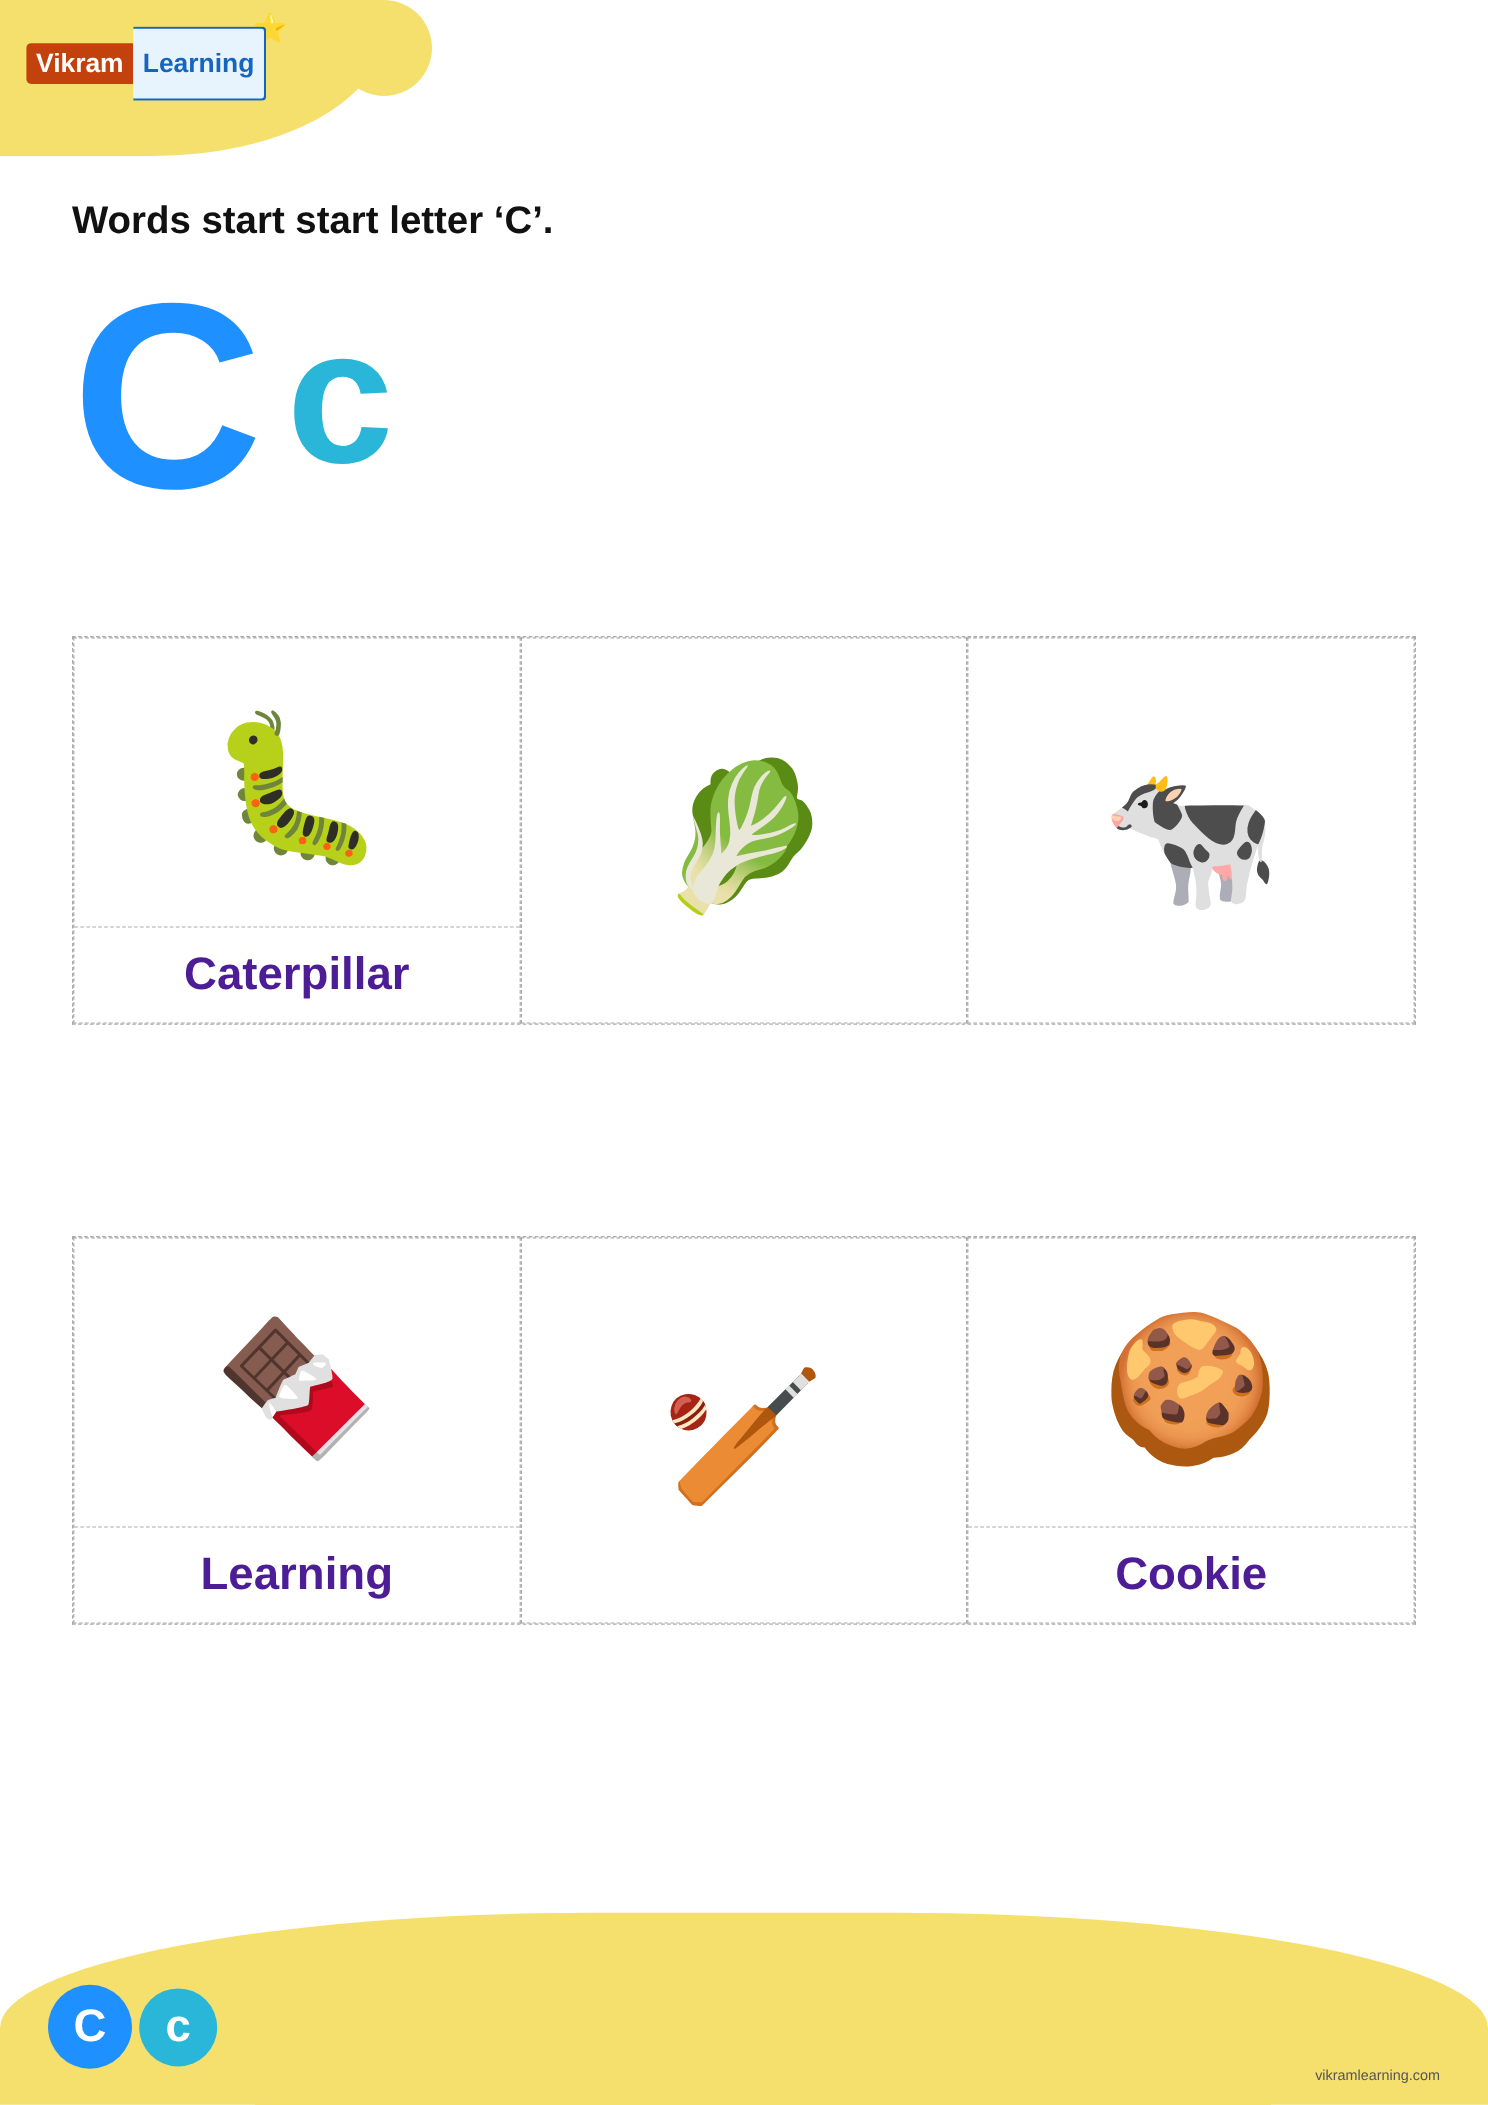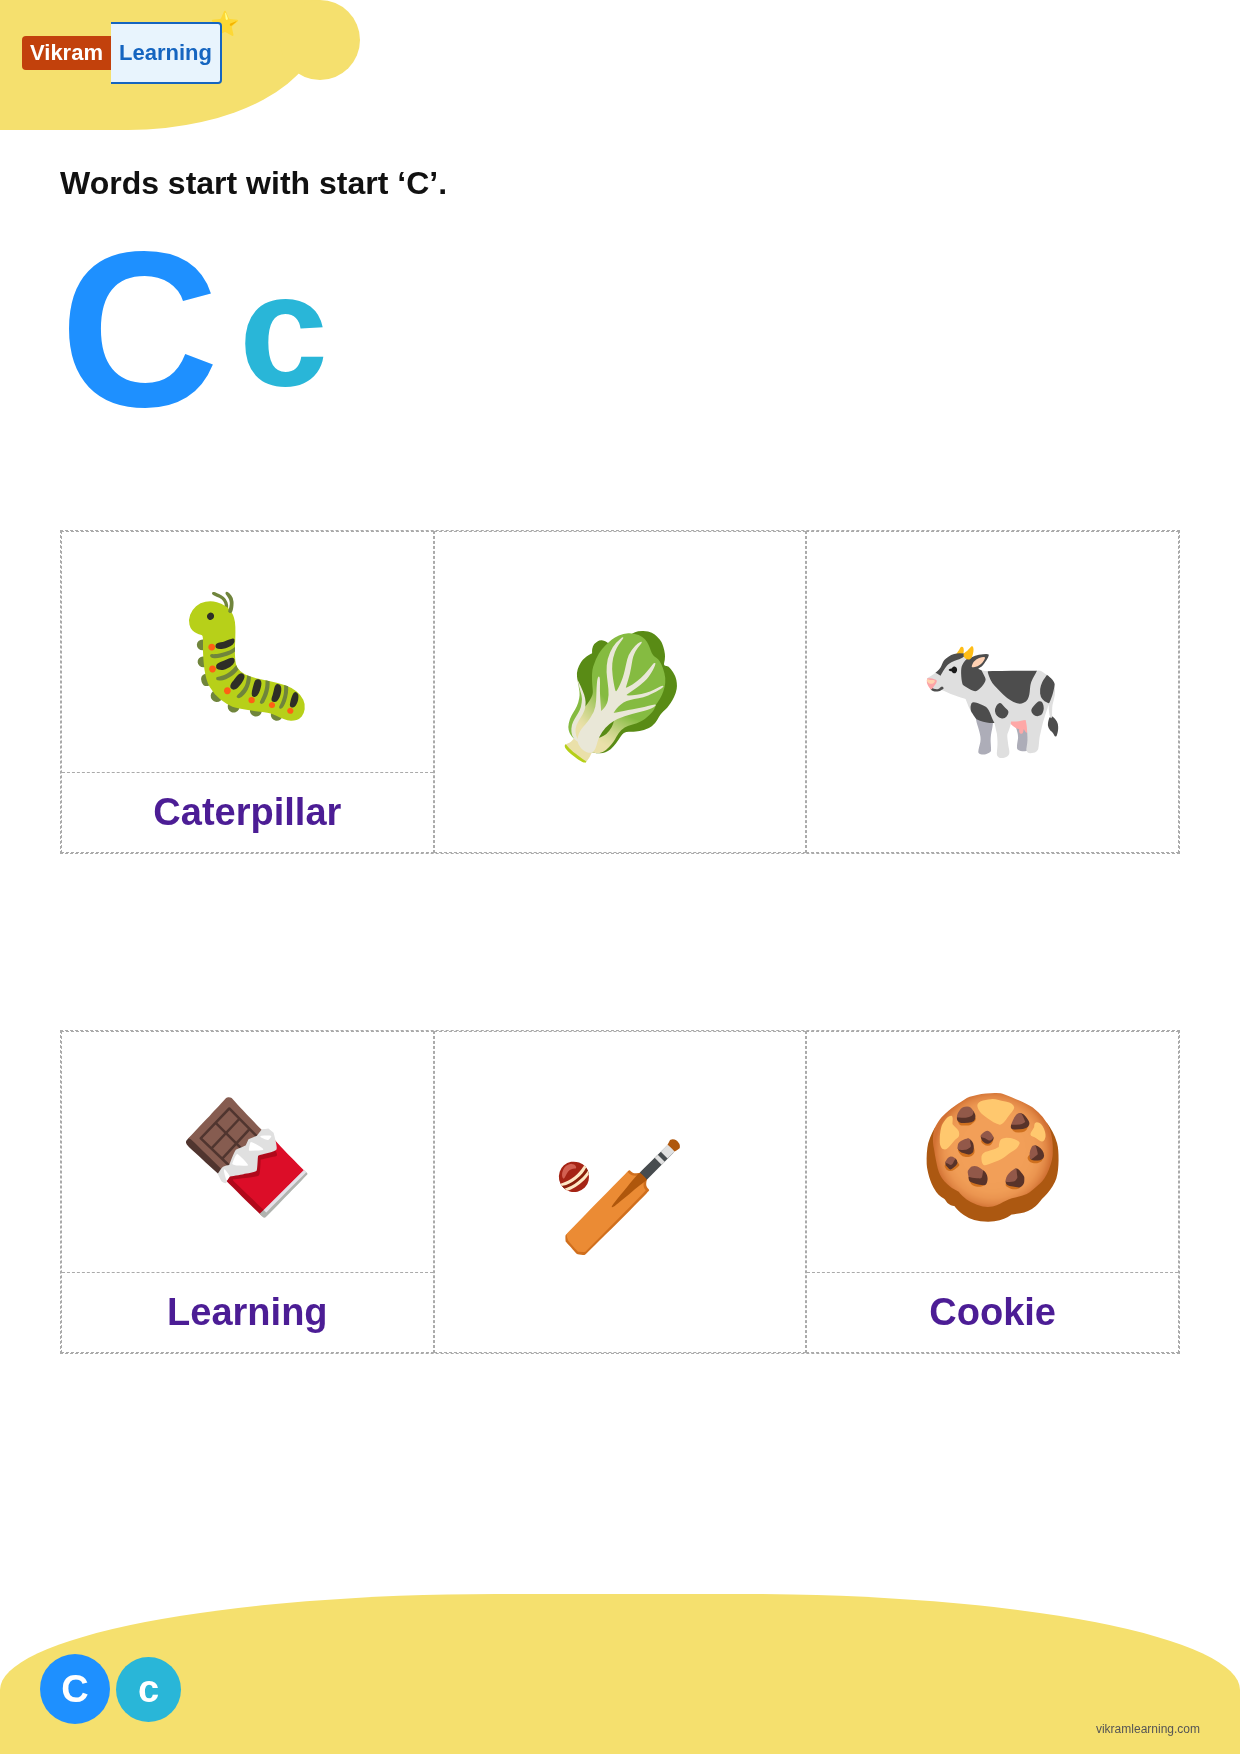--- a/index.html
+++ b/index.html
@@ -219,21 +219,21 @@
 
 <div class="header-blob"></div>
 
 <div class="star-decoration">⭐</div>
 
 <div class="logo-container">
   <span class="logo-vikram">Vikram</span>
   <span class="logo-learning">Learning</span>
 </div>
 
-<div class="main-title">Words start with start ‘C’.</div>
+<div class="main-title">Words start start letter ‘C’.</div>
 
 <div class="letters-container">
   <span class="letter-C-big">C</span>
   <span class="letter-c-small">c</span>
 </div>
 
 <div class="word-grid grid-row-1">
 
   <div class="word-cell">
     <div class="word-cell-image">

